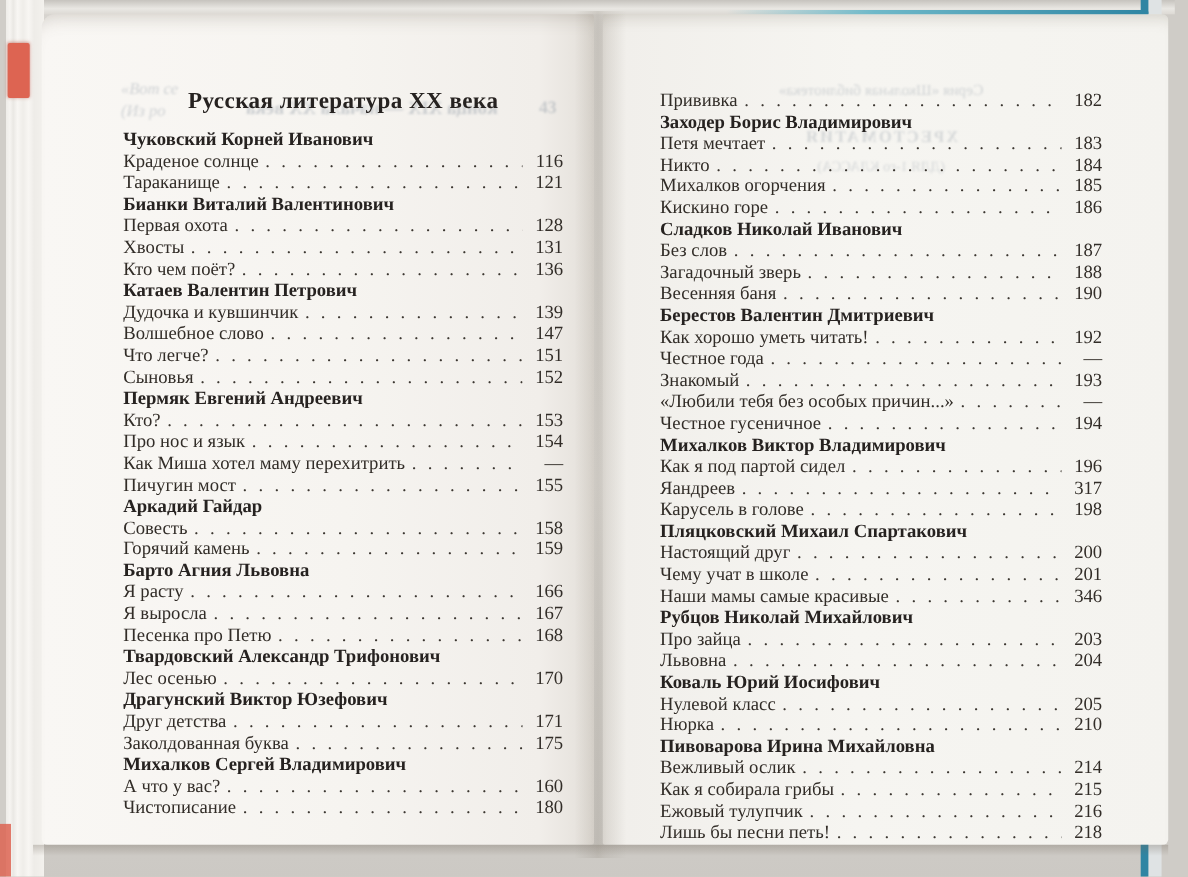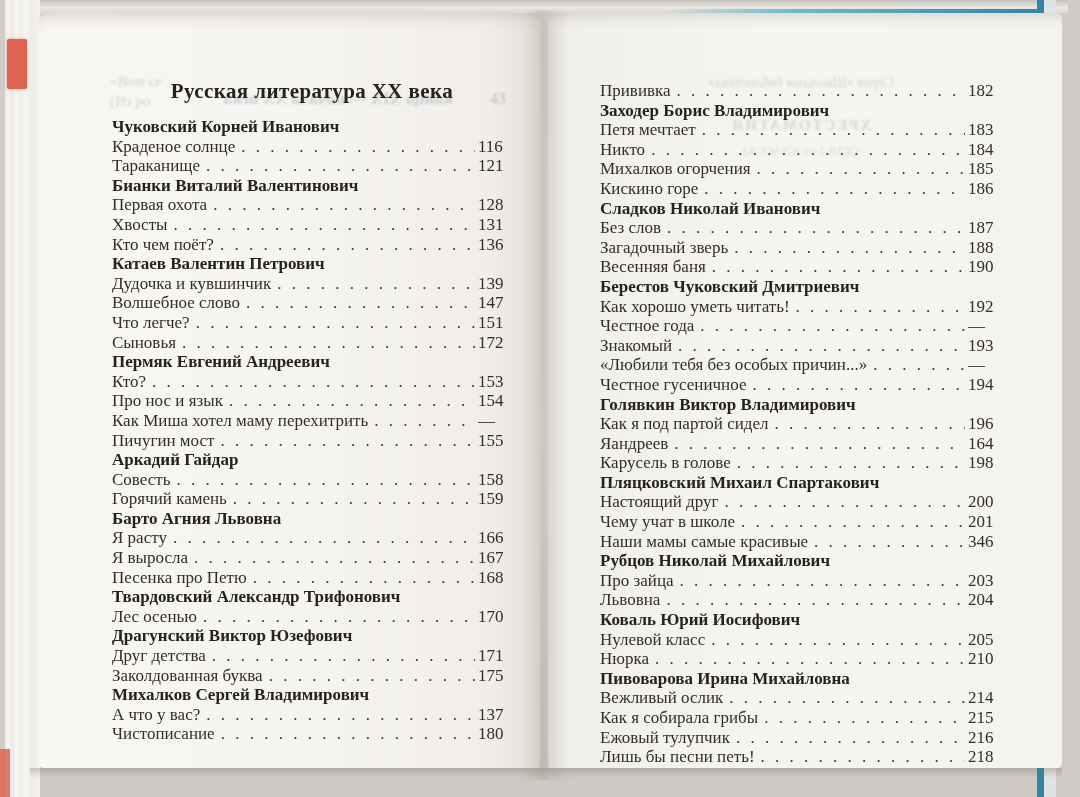--- a/index.html
+++ b/index.html
@@ -98,21 +98,21 @@
   }
   .toc-row .t { flex: none; }
   .toc-row .leader {
     flex: 1; overflow: hidden; white-space: nowrap;
     margin: 0 3px 0 6px; color: #3c3731;
   }
   .toc-row .leader::before {
     content: ". . . . . . . . . . . . . . . . . . . . . . . . . . . . . . . . . . . . . . . . . . . . . . . . . . . . . .";
     letter-spacing: 3px;
   }
-  .toc-row .pnum { flex: none; min-width: 34px; }
+  .toc-row .pnum { flex: none; min-width: 34px; text-align: right; }
   .toc-row.author { font-weight: bold; color: #262220; }
 
   
   .ghost {
     position: absolute; pointer-events: none;
     color: #97a0aa; filter: blur(1.1px); white-space: nowrap;
   }
   .g-l1 { left: 72px;  top: 60px;  font-style: italic; font-size: 15px; opacity: .42; }
   .g-l2 { left: 72px;  top: 80px;  font-style: italic; font-size: 15px; opacity: .40; }
   .g-l3 { left: 150px; top: 76px;  width: 300px; text-align: center; font-weight: bold;
@@ -197,21 +197,21 @@
             <span class="pnum">147</span>
           </div>
           <div class="toc-row work">
             <span class="t">Что легче?</span>
             <span class="leader"></span>
             <span class="pnum">151</span>
           </div>
           <div class="toc-row work">
             <span class="t">Сыновья</span>
             <span class="leader"></span>
-            <span class="pnum">172</span>
+            <span class="pnum">152</span>
           </div>
           <div class="toc-row author">
             <span class="t">Пермяк Евгений Андреевич</span>
 
           </div>
           <div class="toc-row work">
             <span class="t">Кто?</span>
             <span class="leader"></span>
             <span class="pnum">153</span>
           </div>
@@ -286,21 +286,21 @@
             <span class="leader"></span>
             <span class="pnum">175</span>
           </div>
           <div class="toc-row author">
             <span class="t">Михалков Сергей Владимирович</span>
 
           </div>
           <div class="toc-row work">
             <span class="t">А что у вас?</span>
             <span class="leader"></span>
-            <span class="pnum">137</span>
+            <span class="pnum">160</span>
           </div>
           <div class="toc-row work">
             <span class="t">Чистописание</span>
             <span class="leader"></span>
             <span class="pnum">180</span>
           </div>
         </div>
     </div>
   </div>
 
@@ -354,21 +354,21 @@
             <span class="t">Загадочный зверь</span>
             <span class="leader"></span>
             <span class="pnum">188</span>
           </div>
           <div class="toc-row work">
             <span class="t">Весенняя баня</span>
             <span class="leader"></span>
             <span class="pnum">190</span>
           </div>
           <div class="toc-row author">
-            <span class="t">Берестов Чуковский Дмитриевич</span>
+            <span class="t">Берестов Валентин Дмитриевич</span>
 
           </div>
           <div class="toc-row work">
             <span class="t">Как хорошо уметь читать!</span>
             <span class="leader"></span>
             <span class="pnum">192</span>
           </div>
           <div class="toc-row work">
             <span class="t">Честное года</span>
             <span class="leader"></span>
@@ -383,32 +383,32 @@
             <span class="t">«Любили тебя без особых причин...»</span>
             <span class="leader"></span>
             <span class="pnum">—</span>
           </div>
           <div class="toc-row work">
             <span class="t">Честное гусеничное</span>
             <span class="leader"></span>
             <span class="pnum">194</span>
           </div>
           <div class="toc-row author">
-            <span class="t">Голявкин Виктор Владимирович</span>
+            <span class="t">Михалков Виктор Владимирович</span>
 
           </div>
           <div class="toc-row work">
             <span class="t">Как я под партой сидел</span>
             <span class="leader"></span>
             <span class="pnum">196</span>
           </div>
           <div class="toc-row work">
             <span class="t">Яандреев</span>
             <span class="leader"></span>
-            <span class="pnum">164</span>
+            <span class="pnum">317</span>
           </div>
           <div class="toc-row work">
             <span class="t">Карусель в голове</span>
             <span class="leader"></span>
             <span class="pnum">198</span>
           </div>
           <div class="toc-row author">
             <span class="t">Пляцковский Михаил Спартакович</span>
 
           </div>

